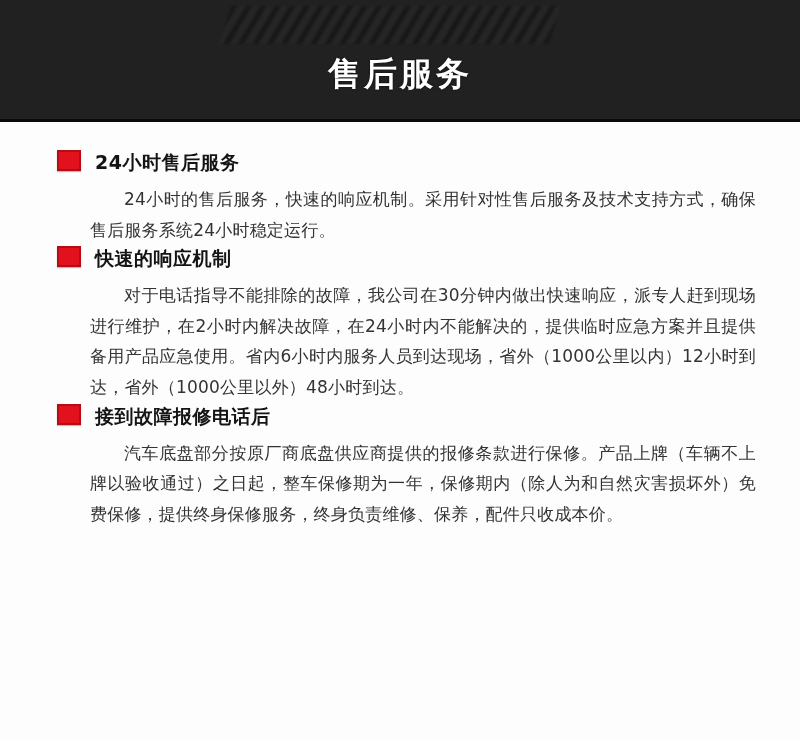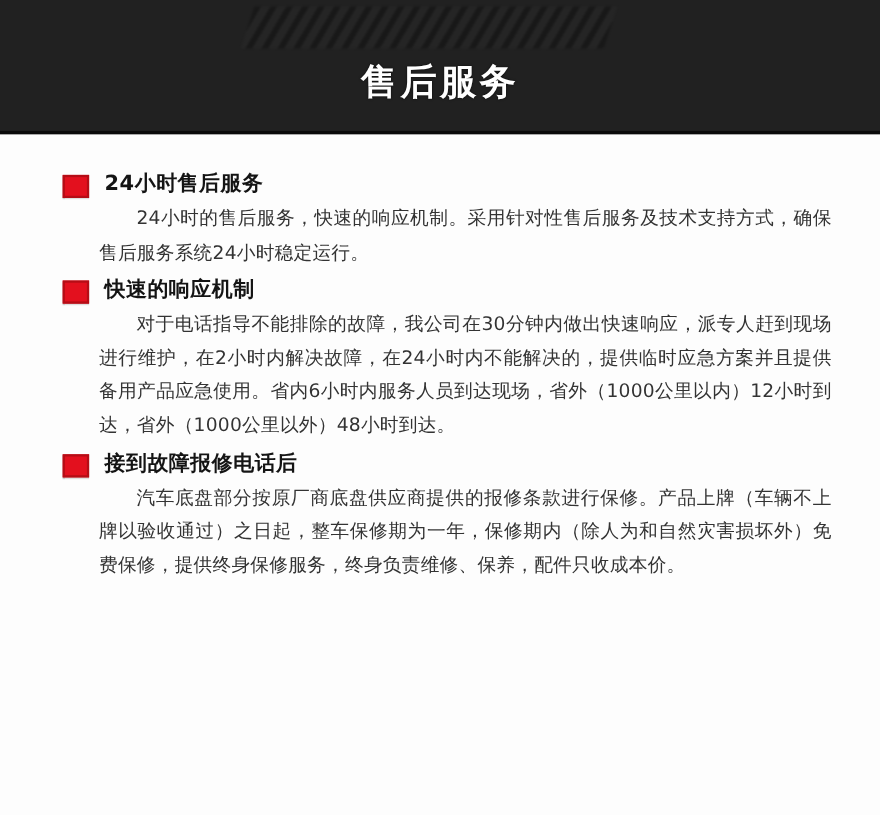--- a/index.html
+++ b/index.html
@@ -60,21 +60,21 @@
     text-shadow: 0 0 2px rgba(0,0,0,0.8);
   }
 
   
   .content {
     padding: 27px 45px 0 57px;
   }
   .section { margin: 0; }
   .sec-head {
     display: flex;
-    align-items: flex-end;
+    align-items: flex-start;
     height: 30px;
     margin: 1px 0 4px 0;
   }
   .bullet {
     flex: 0 0 auto;
     width: 24px;
     height: 21px;
     margin-right: 14px;
     background: var(--accent);
     border: 2px solid var(--accent-dark);

